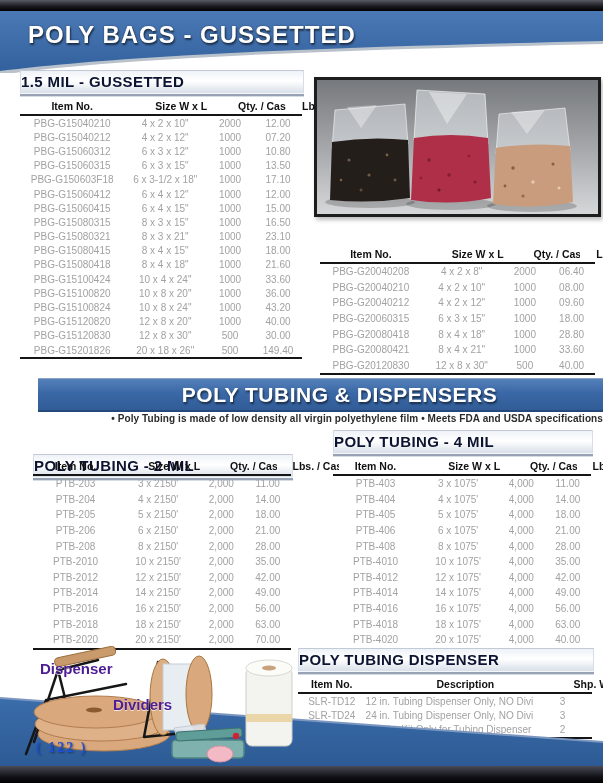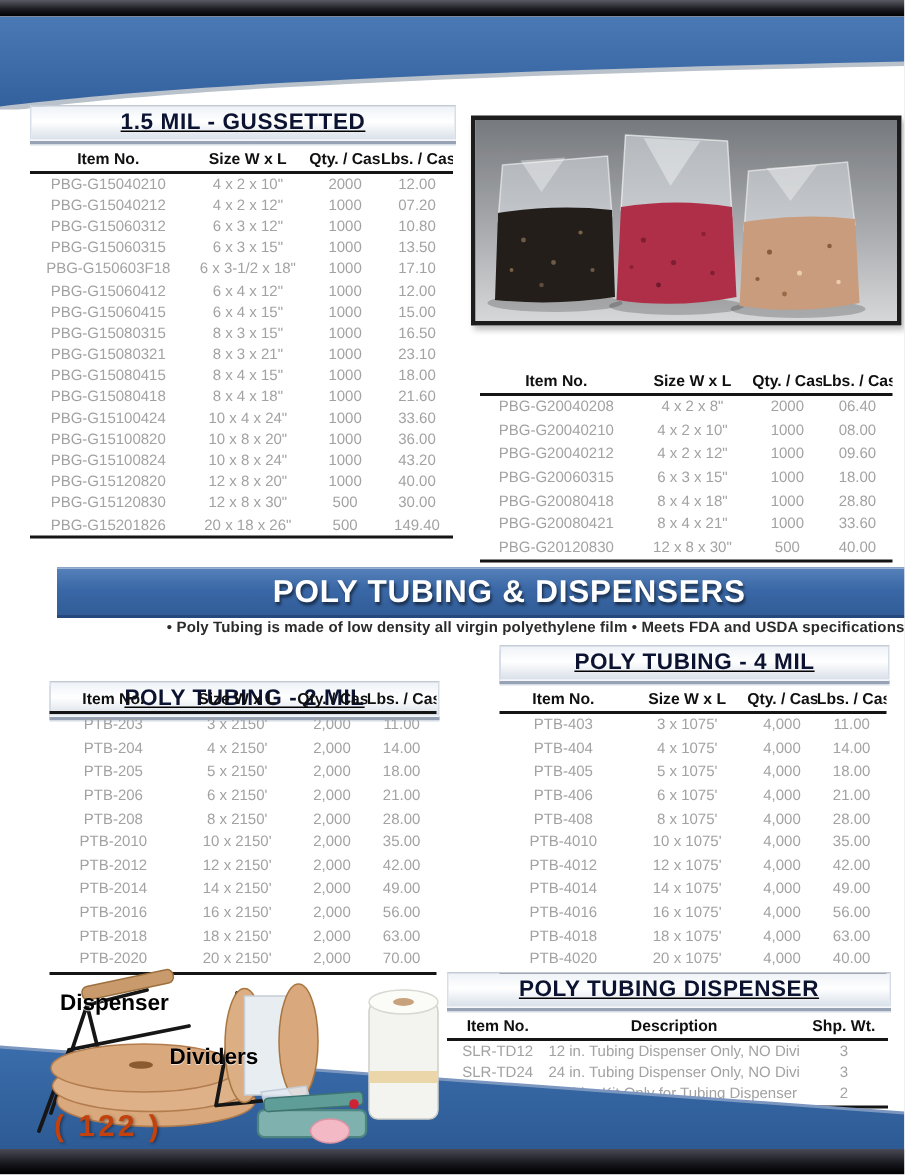--- a/index.html
+++ b/index.html
@@ -16,64 +16,65 @@
        letter-spacing:1px;text-shadow:1px 2px 2px rgba(0,0,0,.55), 0 0 2px rgba(0,0,0,.4);z-index:2;}
   .banner2{position:absolute;left:0;top:378px;width:603px;height:31px;
        background:linear-gradient(180deg,#5580b9 0%,#3a68a6 45%,#315c97 100%);
        border-top:1px solid #8aa3c6;border-bottom:2px solid #24497c;
        display:flex;align-items:center;justify-content:center;margin-left:38px;}
   .banner2-title{font-size:21px;font-weight:bold;color:#fff;letter-spacing:.5px;
        text-shadow:1px 2px 2px rgba(0,0,0,.55);}
   .note{position:absolute;left:0;top:413px;width:603px;text-align:right;font-size:10px;
        color:#2b2b2b;font-weight:bold;letter-spacing:.1px;}
   
-  .sec-hdr{position:absolute;height:22px;text-align:center;
+  .sec-hdr{position:absolute;height:22px;
        background:linear-gradient(180deg,#eef2f7 0%,#ffffff 45%,#d9e0e9 100%);
        border-top:1px solid #c2cad6;border-left:1px solid #d7dde6;border-right:1px solid #d7dde6;
-       box-shadow:0 1px 0 #f4f6f9, 0 3px 0 #97a2b4, 0 4px 0 #d6dce5;text-decoration:underline;}
+       box-shadow:0 1px 0 #f4f6f9, 0 3px 0 #97a2b4, 0 4px 0 #d6dce5;}
   .sec-hdr span{font-size:15px;font-weight:bold;color:#0c1330;letter-spacing:.4px;line-height:22px;}
   
   .ptable{position:absolute;font-size:10px;border-bottom:2px solid #151515;}
   .ptable .thead{display:grid;grid-template-columns:var(--cols);border-bottom:2px solid #151515;
-       font-weight:bold;color:#101010;padding:3px 0 2px 0;font-size:10.5px;}
+       font-weight:bold;color:#101010;padding:3px 0 2px 0;font-size:10.5px;gap:16px;}
   .ptable .tr{display:grid;grid-template-columns:var(--cols);color:#a2a2a2;}
   .ptable .th,.ptable .td{text-align:center;white-space:nowrap;overflow:hidden;}
   .ptable .td{padding:1.6px 0;}
   .ptable.roomy .td{padding:2.3px 0;}
   
   .photo{position:absolute;left:314px;top:77px;width:281px;height:134px;border:3px solid #1d1d1d;
        box-shadow:2px 3px 4px rgba(0,0,0,.25);}
   
-  .mlabel{position:absolute;font-size:15px;font-weight:bold;color:#000000;z-index:5;
+  .mlabel{position:absolute;font-size:15px;font-weight:bold;color:#4c1d95;z-index:5;
        text-shadow:0 1px 0 rgba(255,255,255,.7);}
   .lbl-dispenser{left:40px;top:660px;}
   .lbl-dividers{left:73px;top:696px;margin-left:40px;}
   .montage{position:absolute;left:6px;top:642px;z-index:4;}
   
   .footer-svg{position:absolute;left:0;top:688px;z-index:3;}
-  .page-num{position:absolute;left:36px;top:740px;z-index:8;font-size:20px;font-weight:bold;
-       color:#c2410c;letter-spacing:2px;text-shadow:1px 1px 2px rgba(0,0,0,.4);}
+  .page-num{position:absolute;left:36px;top:740px;z-index:8;font-size:14px;font-weight:bold;
+       color:#1d4ed8;letter-spacing:2px;text-shadow:1px 1px 2px rgba(0,0,0,.4);font-family:Liberation Serif, serif;}
 </style>
 </head>
 <body>
 
 <div class="page">
 
   <div class="bar-top"></div>
 
   <svg class="banner1-svg" width="603" height="62" viewBox="0 0 603 62">
     <defs>
       <linearGradient id="bg1" x1="0" y1="0" x2="0" y2="1">
         <stop offset="0" stop-color="#4b79b5"></stop>
           <stop offset="1" stop-color="#33619e"></stop>
       </linearGradient>
     </defs>
     <path d="M0,0 H603 V33 C470,36 300,40 160,49 C95,53 40,58 0,64 Z" fill="#b9c1cb"></path>
     <path d="M0,0 H603 V30 C470,33 300,37 160,46 C95,50 40,55 0,60 Z" fill="url(#bg1)"></path>
   </svg>
+  <div class="banner1-title">POLY BAGS - GUSSETTED</div>
 
   <div class="sec-hdr" style="left:20px;top:70px;width:282px;">
     <span>1.5 MIL - GUSSETTED</span>
   </div>
   <div class="ptable" style="left:20px;top:97px;width:282px;--cols:37% 29% 17% 17%;">
       <div class="thead">
         <div class="th">Item No.</div>
         <div class="th">Size W x L</div>
         <div class="th">Qty. / Case</div>
         <div class="th">Lbs. / Case</div>

